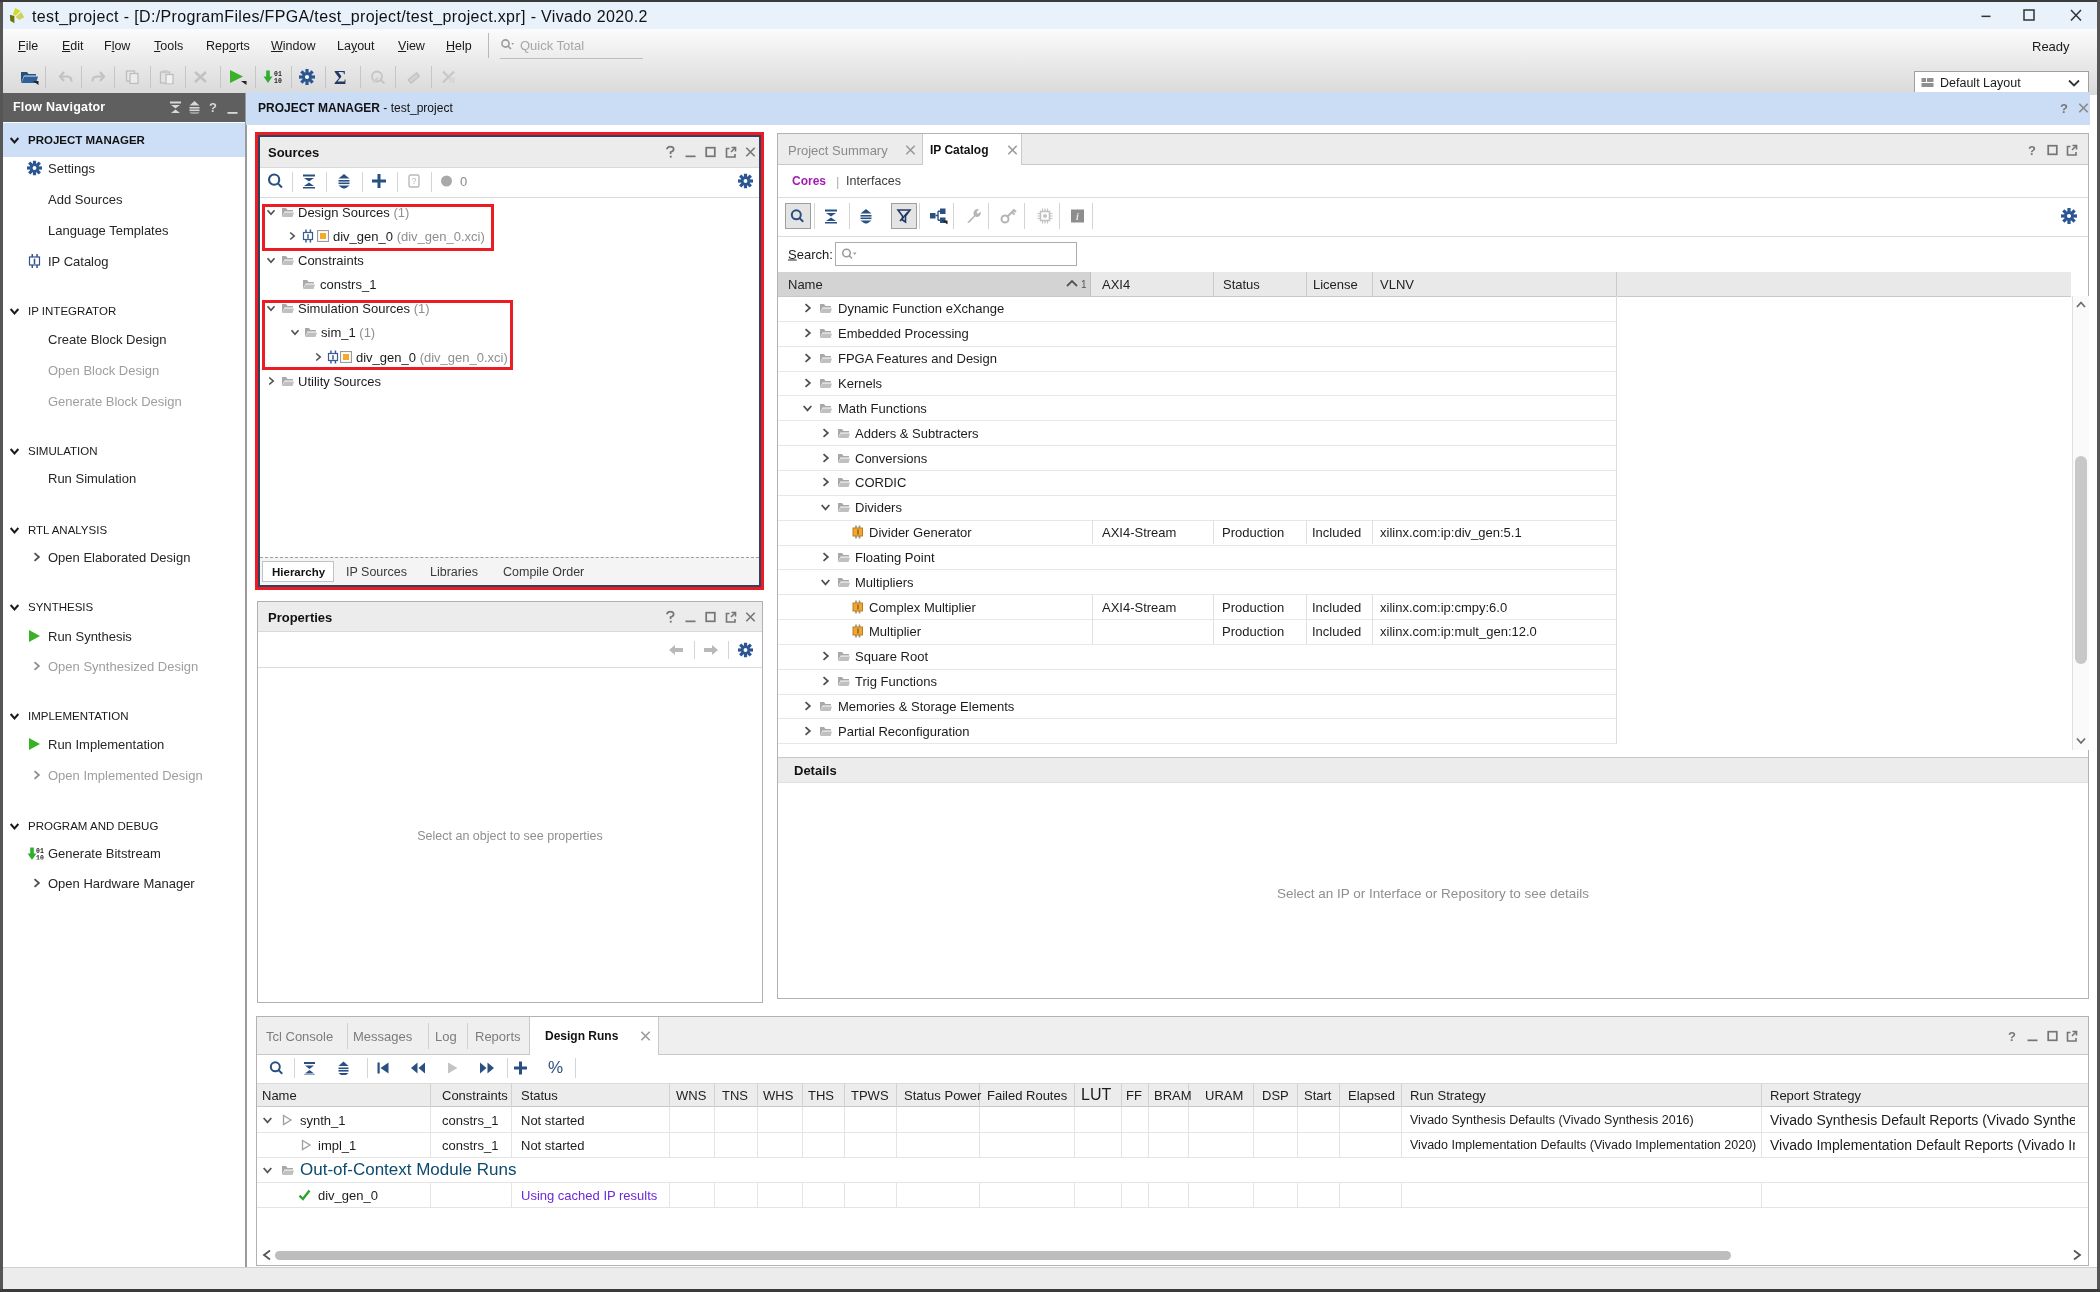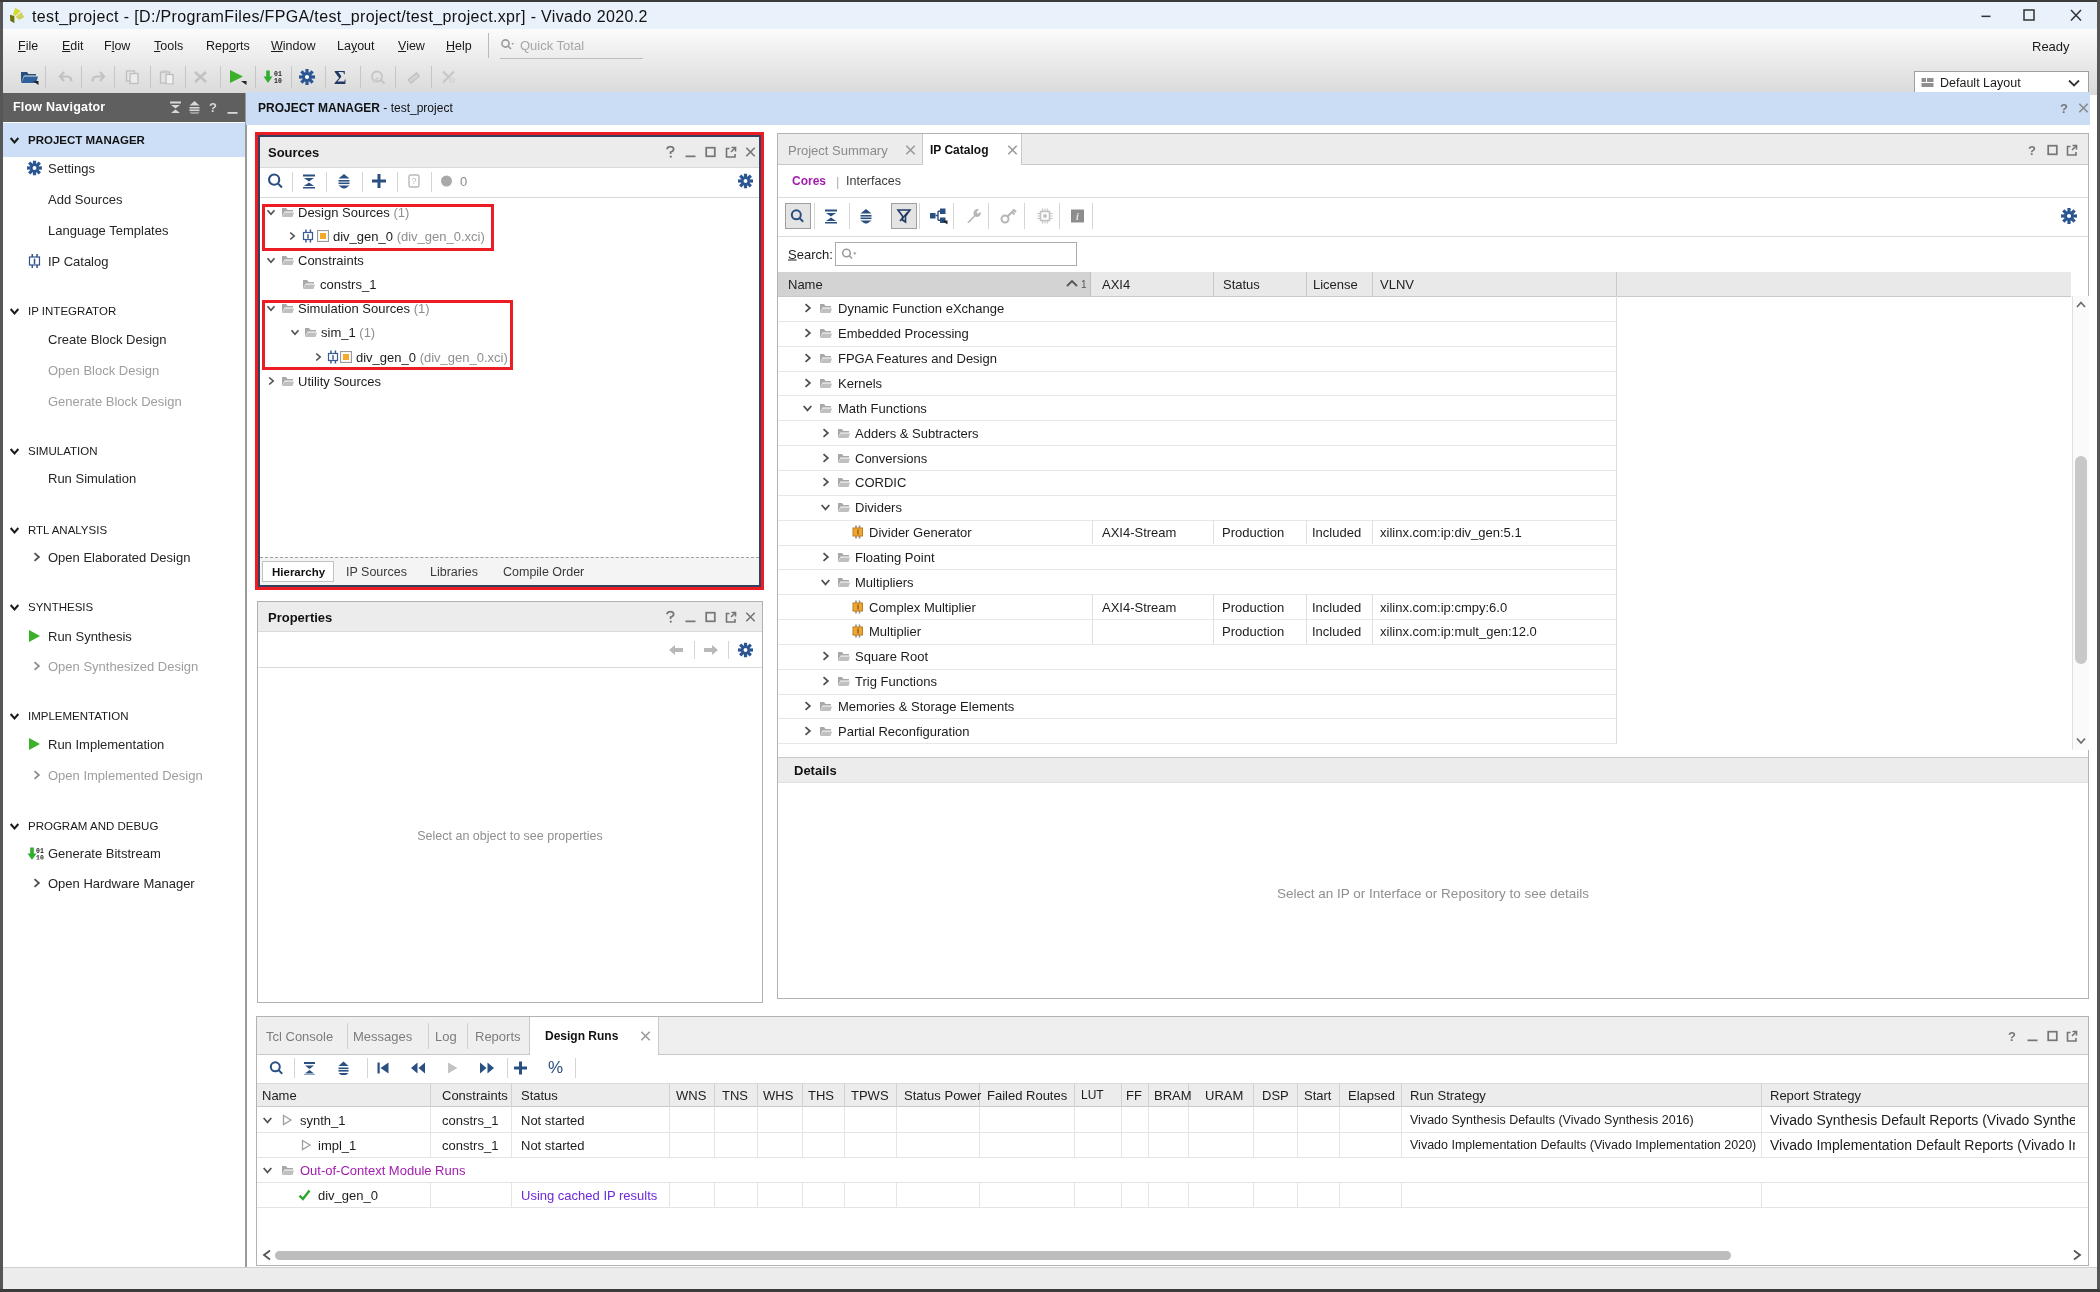--- a/index.html
+++ b/index.html
@@ -1118,21 +1118,21 @@
 <div class="t" style="left:262px;top:1095px;font-size:13px;color:#1d1d1d">Name</div>
 <div class="t" style="left:442px;top:1095px;font-size:13px;color:#1d1d1d">Constraints</div>
 <div class="t" style="left:521px;top:1095px;font-size:13px;color:#1d1d1d">Status</div>
 <div class="t" style="left:676px;top:1095px;font-size:13px;color:#1d1d1d">WNS</div>
 <div class="t" style="left:722px;top:1095px;font-size:13px;color:#1d1d1d">TNS</div>
 <div class="t" style="left:763px;top:1095px;font-size:13px;color:#1d1d1d">WHS</div>
 <div class="t" style="left:808px;top:1095px;font-size:13px;color:#1d1d1d">THS</div>
 <div class="t" style="left:851px;top:1095px;font-size:13px;color:#1d1d1d">TPWS</div>
 <div class="t" style="left:904px;top:1095px;font-size:13px;color:#1d1d1d">Status Power</div>
 <div class="t" style="left:987px;top:1095px;font-size:13px;color:#1d1d1d">Failed Routes</div>
-<div class="t" style="left:1081px;top:1095px;font-size:12px;color:#1d1d1d">LUT</div>
+<div class="t" style="left:1081px;top:1095px;font-size:16px;color:#1d1d1d">LUT</div>
 <div class="t" style="left:1126px;top:1095px;font-size:13px;color:#1d1d1d">FF</div>
 <div class="t" style="left:1154px;top:1095px;font-size:13px;color:#1d1d1d">BRAM</div>
 <div class="t" style="left:1205px;top:1095px;font-size:13px;color:#1d1d1d">URAM</div>
 <div class="t" style="left:1262px;top:1095px;font-size:13px;color:#1d1d1d">DSP</div>
 <div class="t" style="left:1304px;top:1095px;font-size:13px;color:#1d1d1d">Start</div>
 <div class="t" style="left:1348px;top:1095px;font-size:13px;color:#1d1d1d">Elapsed</div>
 <div class="t" style="left:1410px;top:1095px;font-size:13px;color:#1d1d1d">Run Strategy</div>
 <div class="t" style="left:1770px;top:1095px;font-size:13px;color:#1d1d1d">Report Strategy</div>
 <div style="left:257px;top:1132px;width:1831px;height:1px;background:#e4e4e4"></div>
 <div style="left:430px;top:1107px;width:1px;height:25px;background:#e4e4e4"></div>
@@ -1202,21 +1202,21 @@
     <svg width="11" height="11" viewBox="0 0 11 11">
       <polyline points="1.65,3.52 5.5,7.92 9.35,3.52" fill="none" stroke="#555" stroke-width="1.7"></polyline>
     </svg>
   </div>
 <div class="t" style="left:281px;top:1169.5px;">
     <svg width="14" height="12" viewBox="0 0 14 12">
       <path d="M1,11 L1,2 L5,2 L6.5,4 L12,4 L12,5.5 L3.5,5.5 Z" fill="#a8a8a8"></path>
 <path d="M3.5,6.5 L13,6.5 L11.5,11 L1.2,11 Z" fill="#c0c0c0"></path>
     </svg>
   </div>
-<div class="t" style="left:300px;top:1169.5px;font-size:13px;color:#a21caf">Out-of-Context Module Runs</div>
+<div class="t" style="left:300px;top:1169.5px;font-size:17px;color:#0c4a6e">Out-of-Context Module Runs</div>
 <div style="left:257px;top:1207px;width:1831px;height:1px;background:#e4e4e4"></div>
 <div style="left:430px;top:1182px;width:1px;height:25px;background:#e4e4e4"></div>
 <div style="left:511px;top:1182px;width:1px;height:25px;background:#e4e4e4"></div>
 <div style="left:669px;top:1182px;width:1px;height:25px;background:#e4e4e4"></div>
 <div style="left:714px;top:1182px;width:1px;height:25px;background:#e4e4e4"></div>
 <div style="left:757px;top:1182px;width:1px;height:25px;background:#e4e4e4"></div>
 <div style="left:802px;top:1182px;width:1px;height:25px;background:#e4e4e4"></div>
 <div style="left:844px;top:1182px;width:1px;height:25px;background:#e4e4e4"></div>
 <div style="left:896px;top:1182px;width:1px;height:25px;background:#e4e4e4"></div>
 <div style="left:979px;top:1182px;width:1px;height:25px;background:#e4e4e4"></div>

